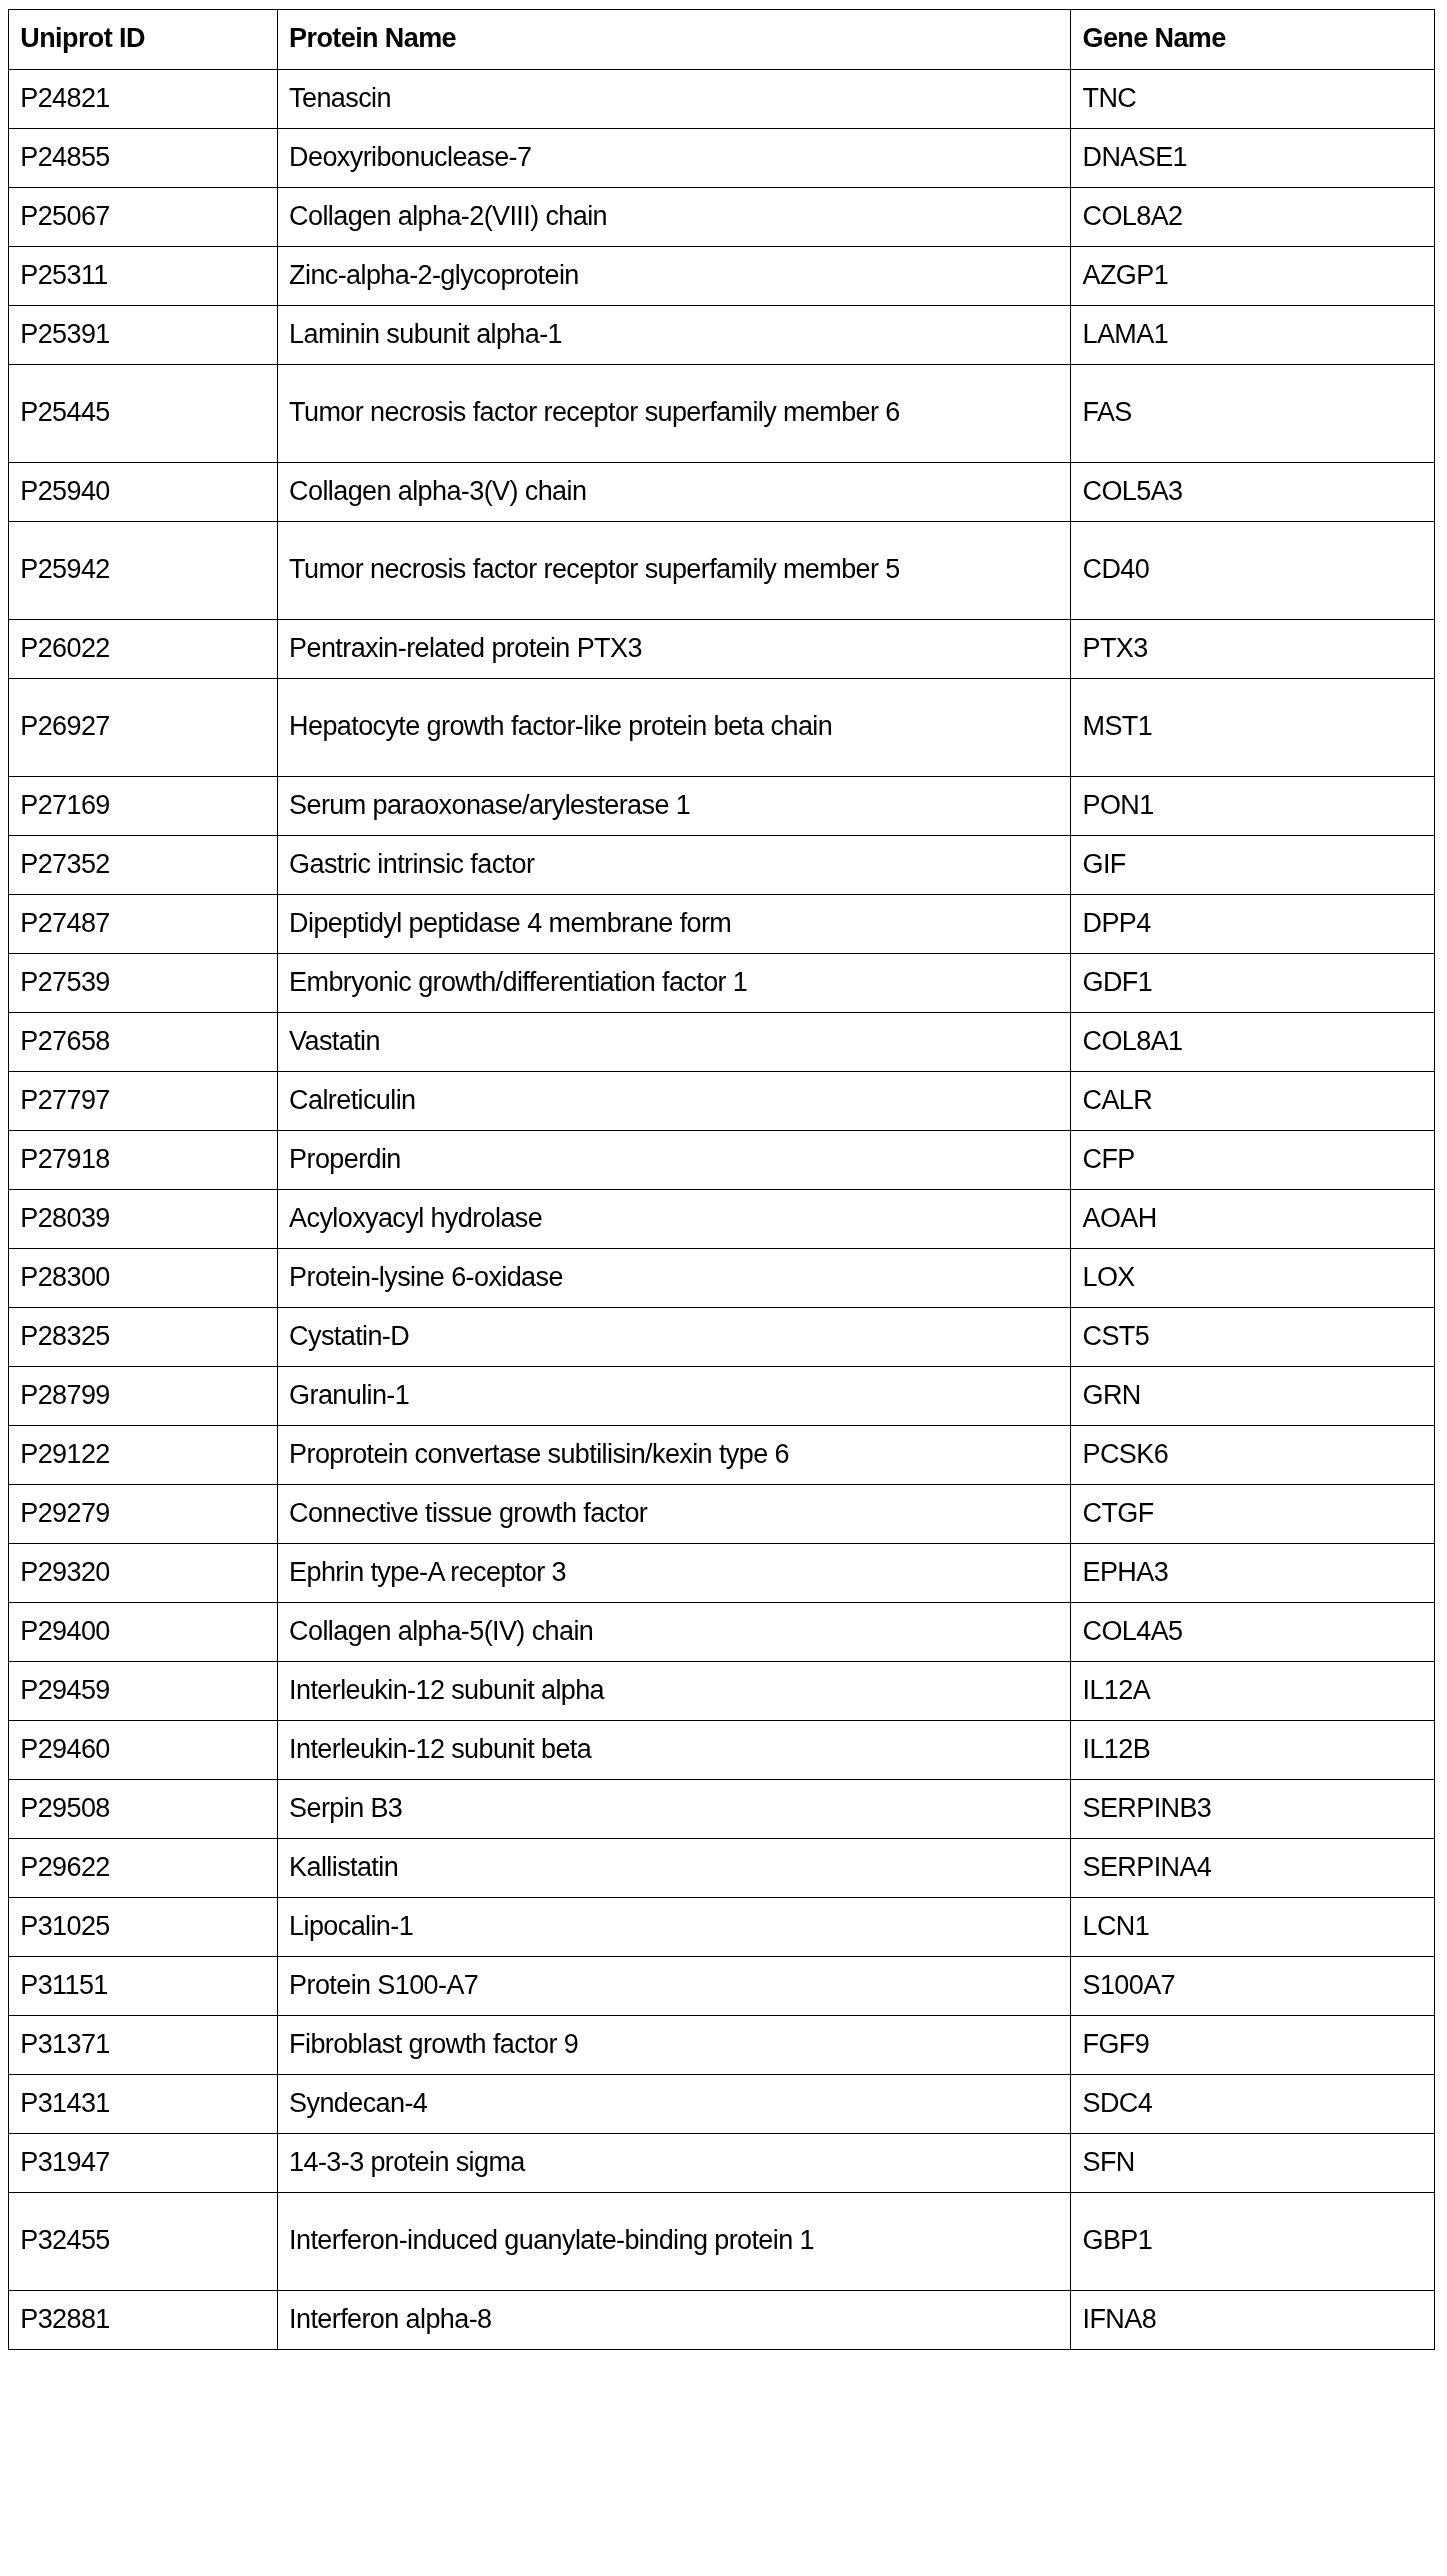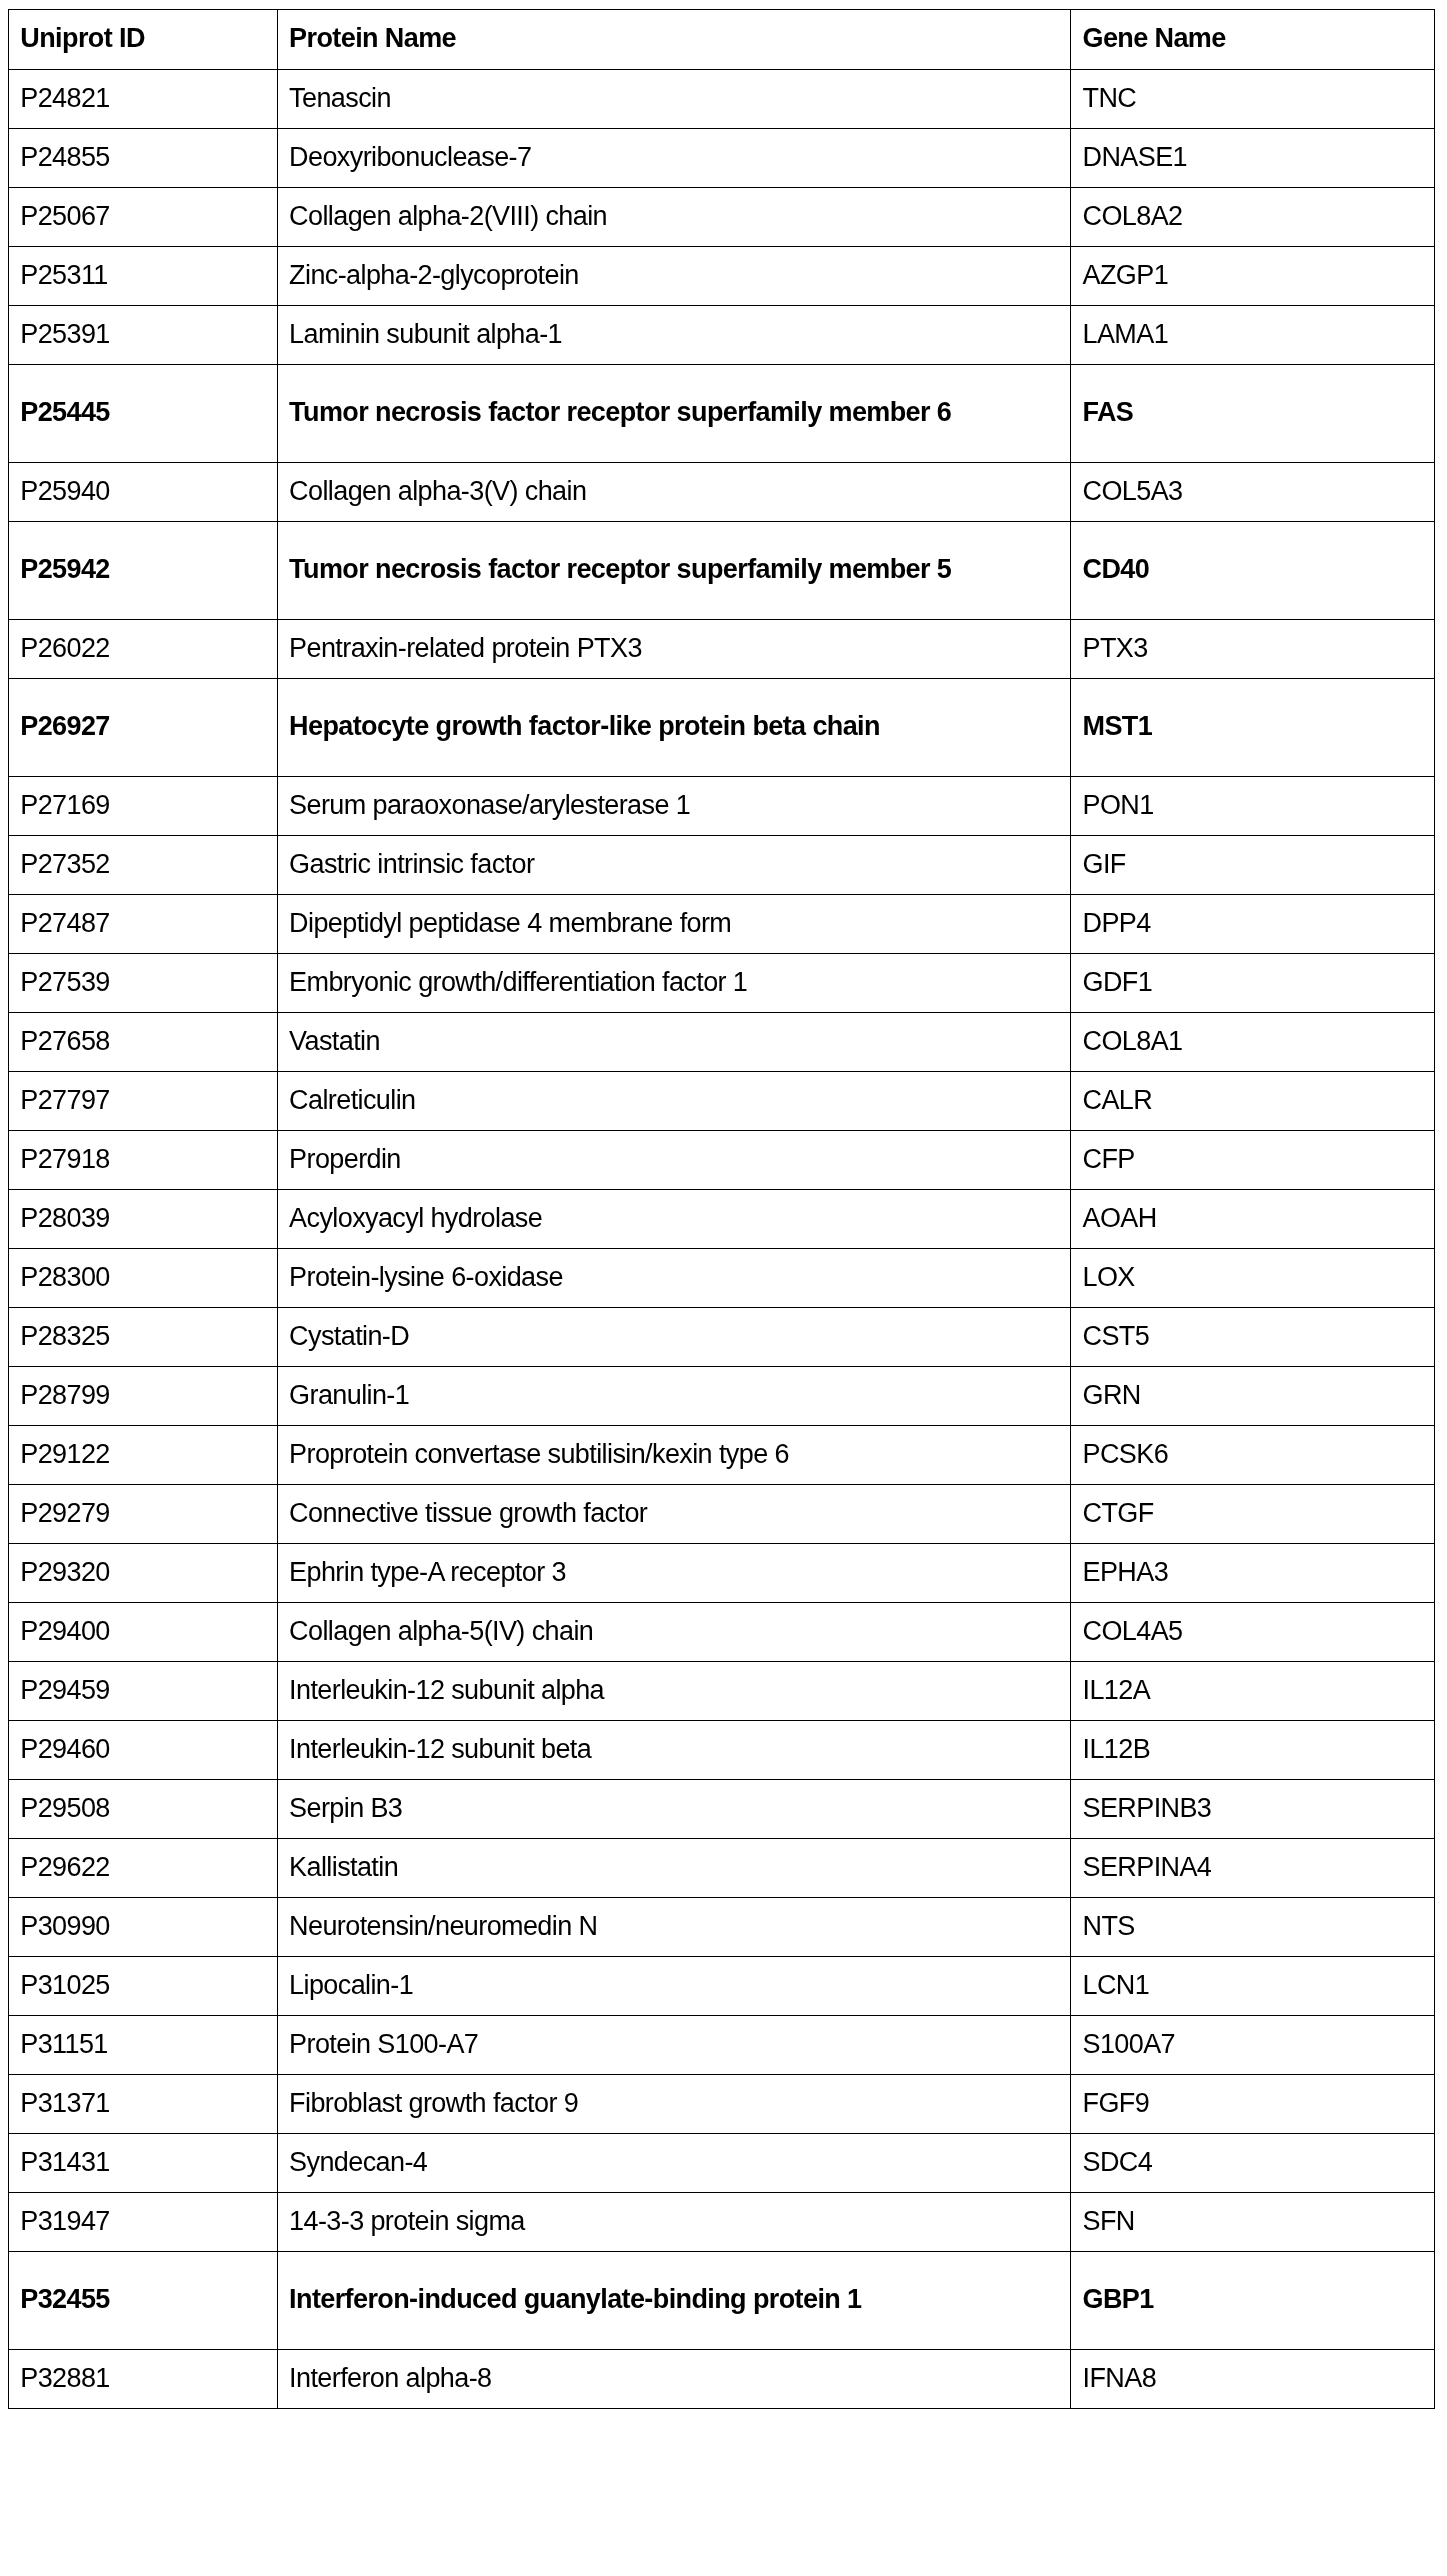--- a/index.html
+++ b/index.html
@@ -15,21 +15,21 @@
   }
   table.ptable th, table.ptable td {
     border: 1.9px solid #000000;
     padding: 3.8px 11.3px 5.6px 11.3px;
     text-align: left;
     vertical-align: middle;
     line-height: 44px;
   }
   table.ptable tr { height: 59px; }
   table.ptable th { font-weight: bold; line-height: 49px; }
-  table.ptable tr.tall td { line-height: 43px; font-weight: bold; }
+  table.ptable tr.tall td { line-height: 43px; }
   col.c1 { width: 269px; }
   col.c2 { width: 794px; }
   col.c3 { width: 364px; }
 </style>
 </head>
 <body>
 
 <table class="ptable">
   <colgroup>
       <col class="c1">
@@ -183,25 +183,20 @@
         <td>P29508</td>
         <td>Serpin B3</td>
         <td>SERPINB3</td>
       </tr>
       <tr>
         <td>P29622</td>
         <td>Kallistatin</td>
         <td>SERPINA4</td>
       </tr>
       <tr>
-        <td>P30990</td>
-        <td>Neurotensin/neuromedin N</td>
-        <td>NTS</td>
-      </tr>
-      <tr>
         <td>P31025</td>
         <td>Lipocalin-1</td>
         <td>LCN1</td>
       </tr>
       <tr>
         <td>P31151</td>
         <td>Protein S100-A7</td>
         <td>S100A7</td>
       </tr>
       <tr>

